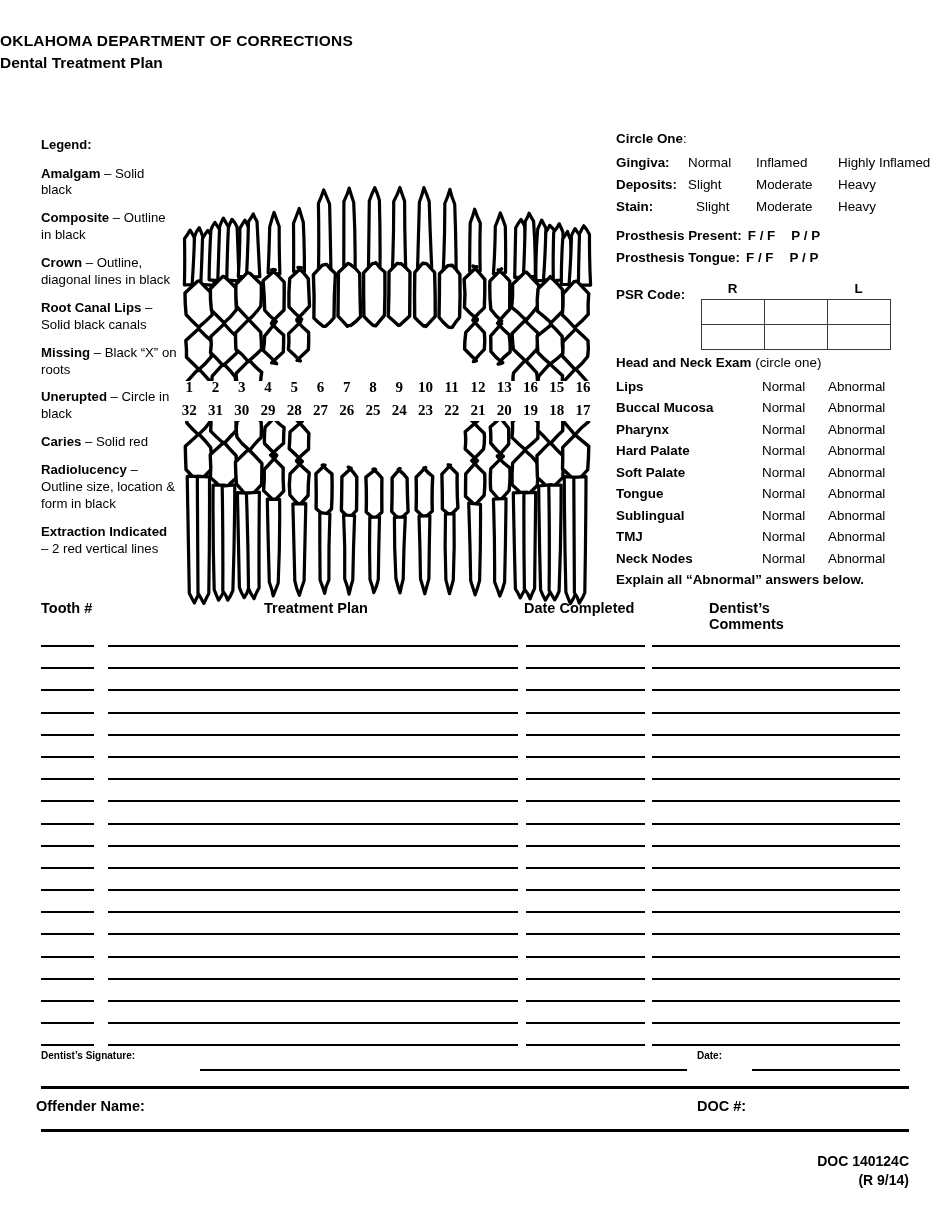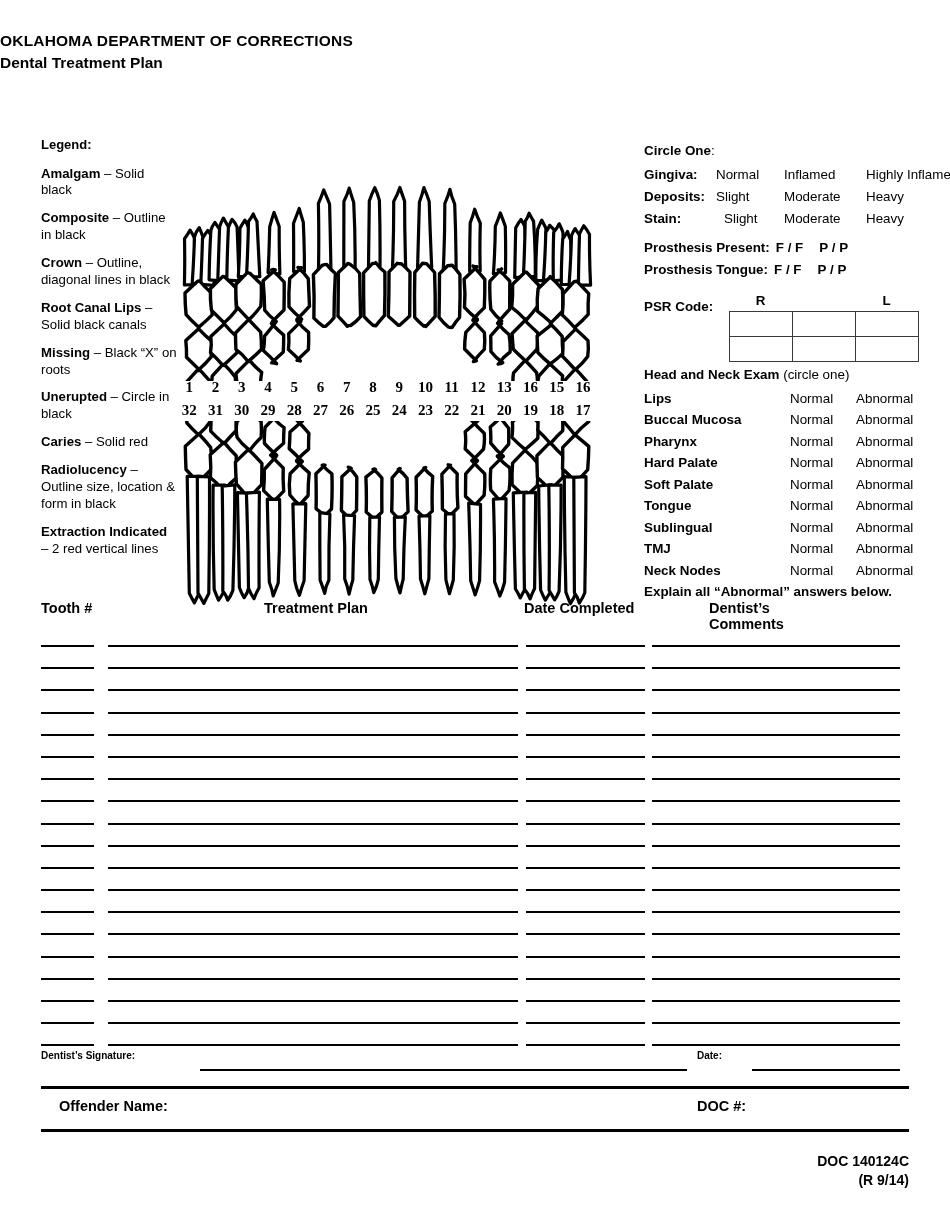--- a/index.html
+++ b/index.html
@@ -42,23 +42,22 @@
     display: flex; width: 420px; margin-left: 4px;
     font-family: "Liberation Serif", serif;
     font-weight: bold; font-size: 15px;
   }
   .tooth-nums span { flex: 1; text-align: center; }
   .nums-upper { margin-top: -2px; }
   .nums-lower { margin-top: 6px; margin-bottom: 2px; }
 
   
   .right-col {
-    position: absolute; left: 616px; top: 68px; width: 300px;
+    position: absolute; left: 616px; top: 56px; width: 300px;
     font-size: 13.4px;
-    margin-left: 28px;
   }
   .circle-one { font-weight: bold; margin-bottom: 9px; }
   .circle-one span { font-weight: normal; }
 
   .co-row { display: flex; align-items: baseline; margin-bottom: 7px; }
   .co-label { font-weight: bold; width: 72px; flex: none; }
   .co-opts { display: flex; }
   .co-opts span { white-space: nowrap; }
 
   .pros-row { font-weight: bold; margin-bottom: 7px; }
@@ -115,21 +114,21 @@
   }
   .date-label { position: absolute; left: 697px; top: 0; }
   .date-line {
     position: absolute; left: 752px; top: 19px; width: 148px;
     border-bottom: 2px solid #000;
   }
 
   .rule-thick { border-bottom: 3px solid #000; margin: 6px 41px 0 41px; }
 
   .offender-row { position: relative; height: 34px; font-weight: bold; font-size: 14.5px; padding-top: 9px; }
-  .off-label { position: absolute; left: 59px; top: 9px; }
+  .off-label { position: absolute; left: 36px; top: 9px; }
   .doc-label { position: absolute; left: 697px; top: 9px; }
 
   
   .footer {
     position: absolute; right: 41px; top: 1152px;
     text-align: right; font-weight: bold; font-size: 14px; line-height: 1.35;
   }
 </style>
 </head>
 <body>

